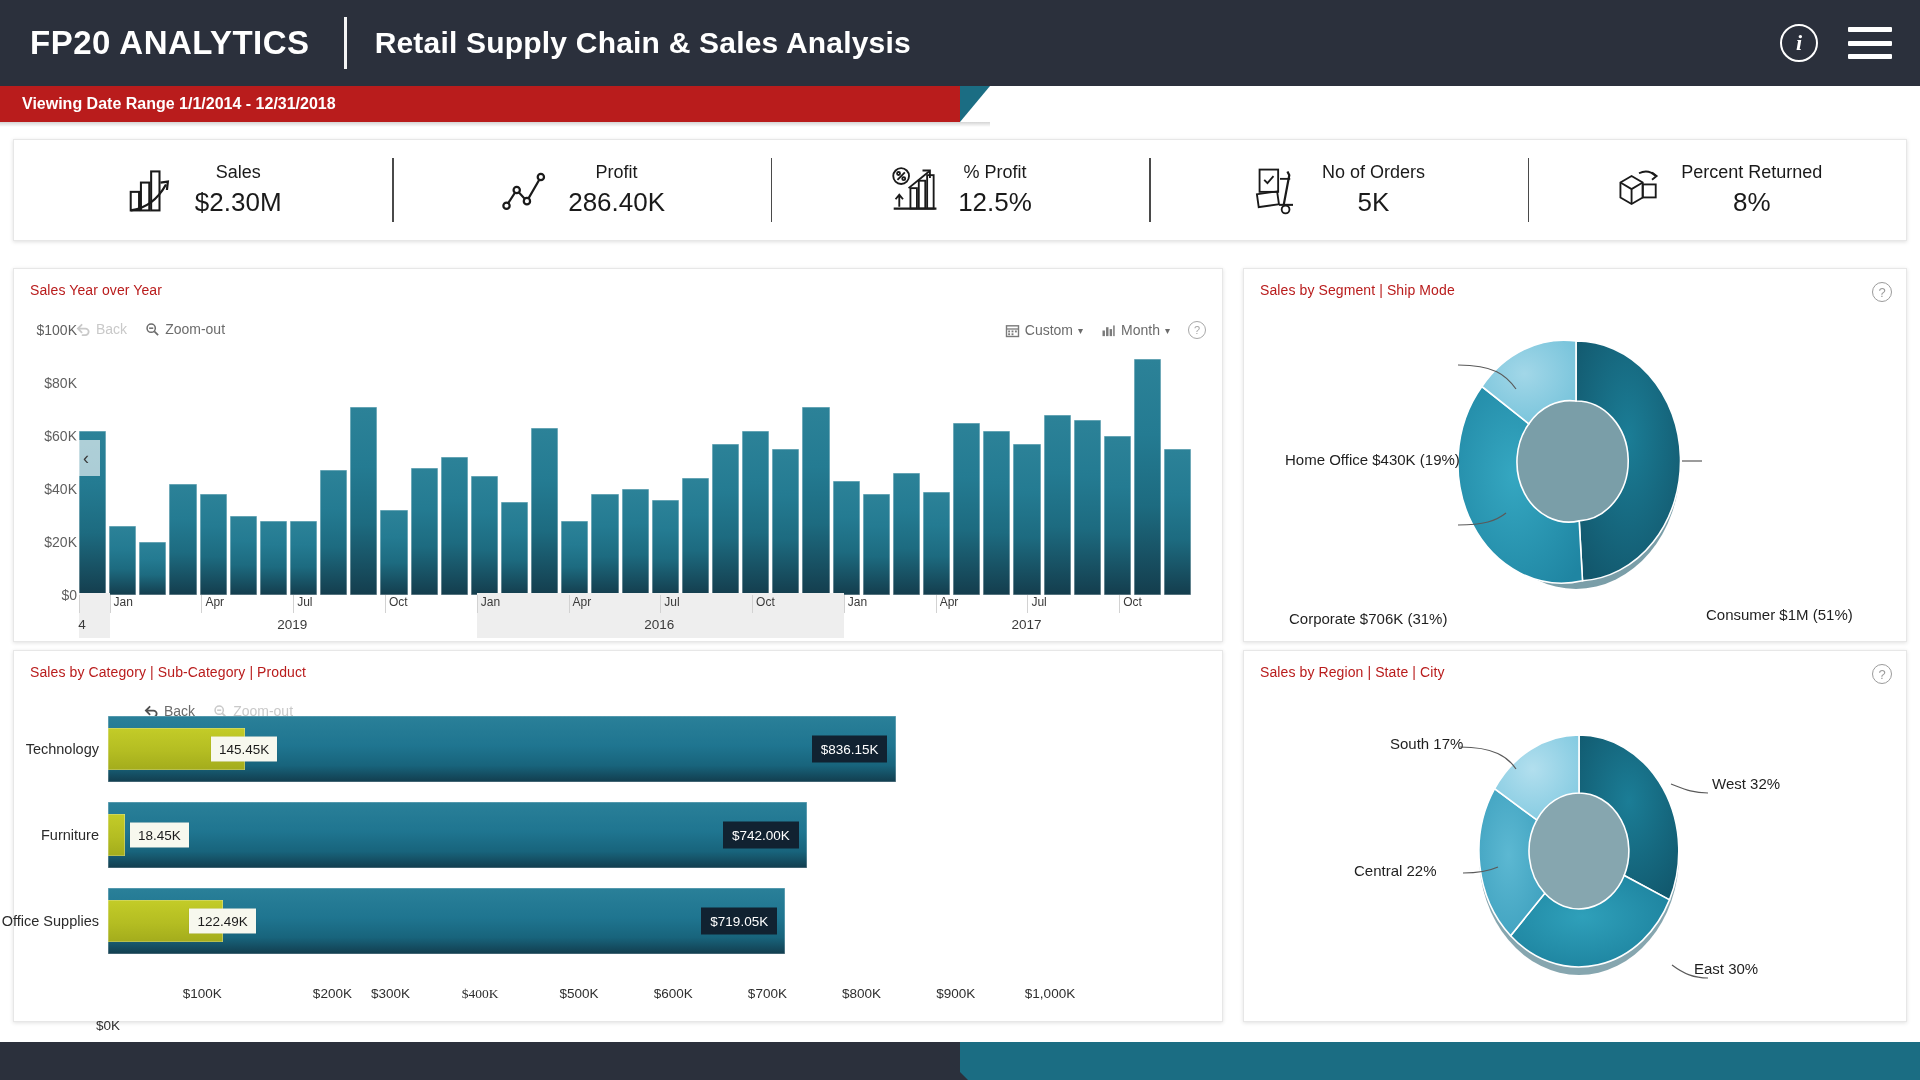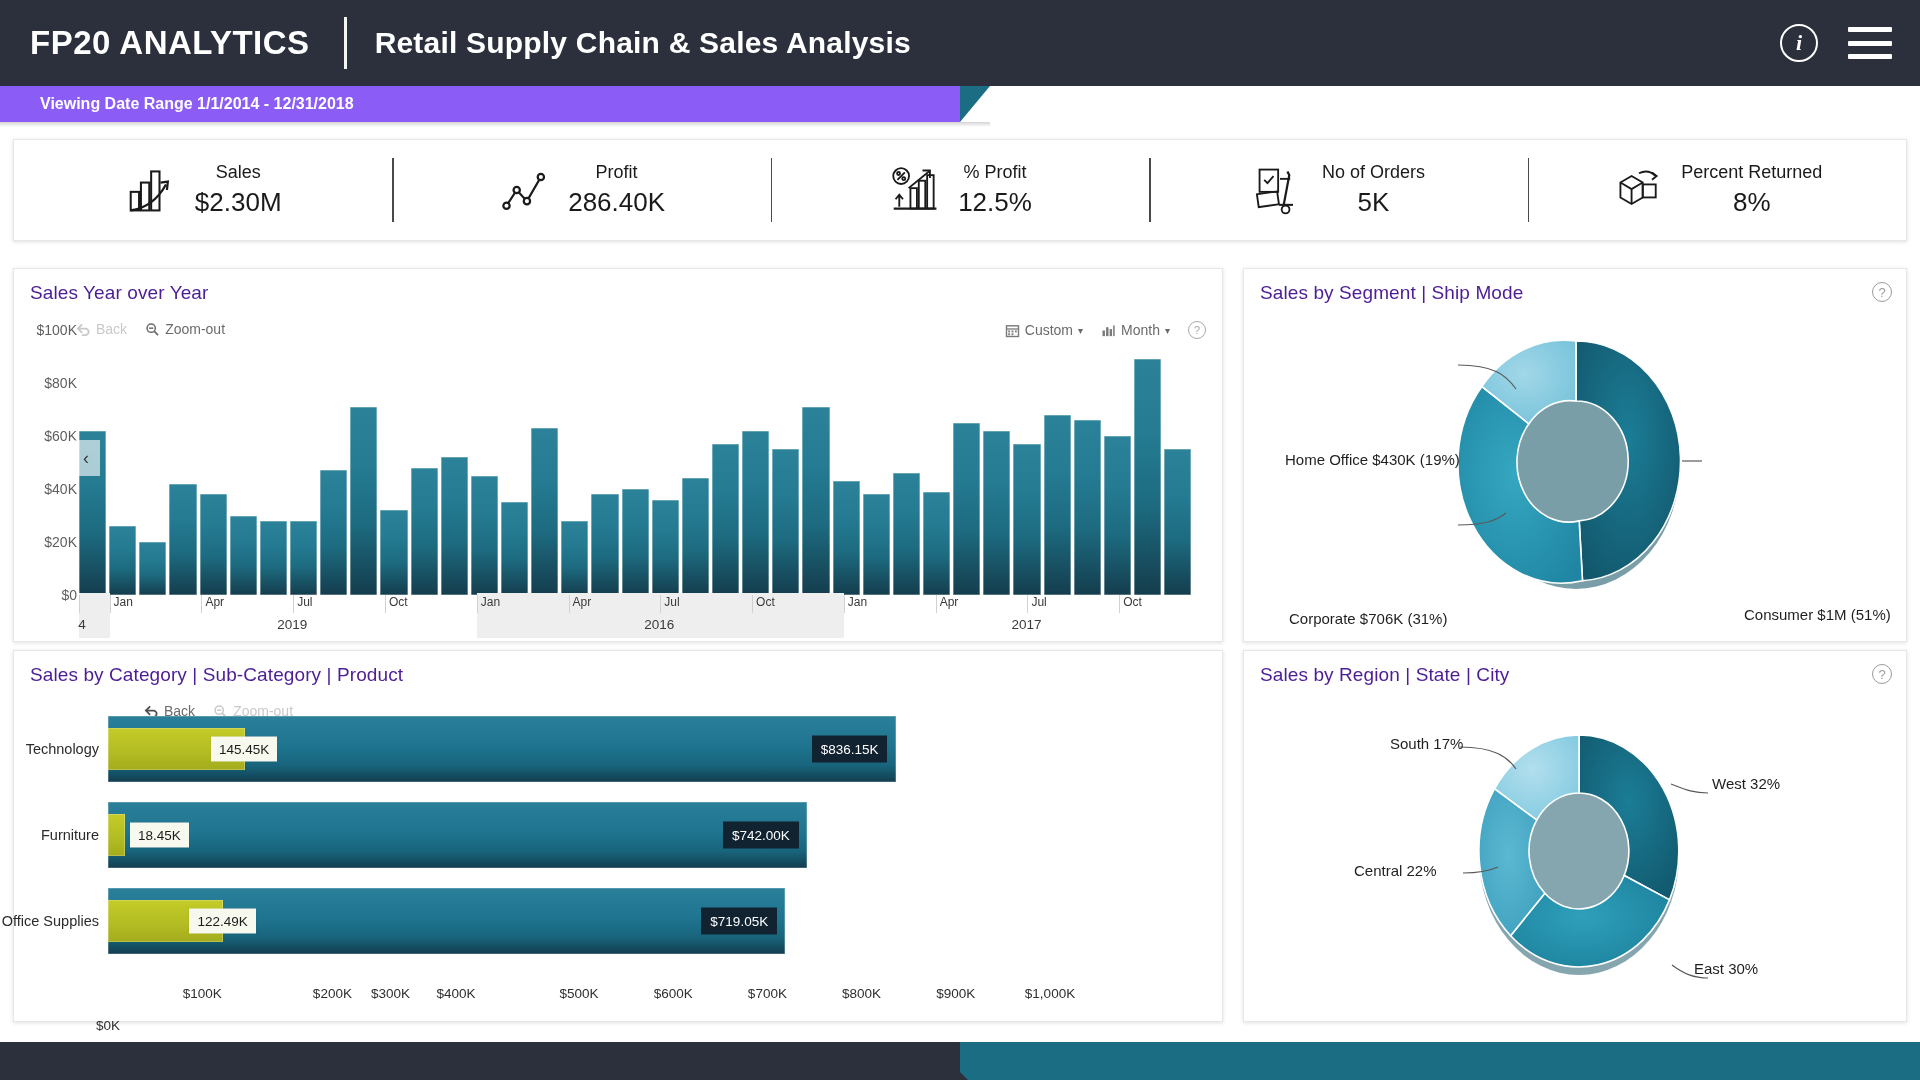--- a/index.html
+++ b/index.html
@@ -37,21 +37,21 @@
     display:flex; align-items:center; justify-content:center;
     color:#ffffff; font-size:22px; font-style:italic;
     font-family:"Liberation Serif", serif; font-weight:bold; cursor:pointer;
   }
   .ico-burger { width:44px; height:32px; display:flex; flex-direction:column; justify-content:space-between; cursor:pointer; }
   .ico-burger span { display:block; height:5px; background:#ffffff; border-radius:1px; }
 
   
   .ribbon {
     position:absolute; top:86px; left:0; height:36px; width:960px;
-    background:#8b5cf6; display:flex; align-items:center;padding-left:18px;
+    background:#b91c1c; display:flex; align-items:center;
   }
   .ribbon-text {
     color:#ffffff; font-size:16px; font-weight:bold; padding-left:22px; white-space:nowrap;
   }
   .ribbon-tail {
     position:absolute; top:86px; left:960px; width:0; height:0;
     border-top:36px solid #1b6d83; border-right:30px solid transparent;
   }
   .ribbon-shadow {
     position:absolute; top:122px; left:0; width:990px; height:5px;
@@ -73,21 +73,21 @@
   .kpi-txt { display:flex; flex-direction:column; align-items:center; }
   .kpi-label { font-size:18px; color:#1a1a1a; margin-bottom:4px; white-space:nowrap; }
   .kpi-value { font-size:26px; color:#1a1a1a; font-weight:400; }
 
   
   .panel {
     position:absolute; background:#ffffff; border:1px solid #e7e7e7;
     box-shadow:0 1px 4px rgba(0,0,0,.12);
   }
   .panel-title {
-    font-size:19px; color:#4c1d95; padding:13px 0 0 16px; letter-spacing:.1px;
+    font-size:14px; color:#b91c1c; padding:13px 0 0 16px; letter-spacing:.1px;
   }
   .panel-help {
     position:absolute; right:14px; top:13px; width:20px; height:20px;
     border:1.6px solid #9b9b9b; border-radius:50%; color:#9b9b9b;
     font-size:13px; display:flex; align-items:center; justify-content:center;
     cursor:pointer;
   }
 
   
   #panel-yoy      { top:268px; left:13px;   width:1210px; height:374px; }
@@ -481,21 +481,21 @@
 
         <path d="M-94.1,-74.5 A104,120 0 0 1 0,-120 L0,-60 A52,60 0 0 0 -47.1,-37.2 Z" fill="url(#segGradLight)" stroke="#ffffff" stroke-width="1.6"></path>
       </g>
 
       <path d="M214,52 C 250,52 262,62 272,76" class="leader"></path>
       <path d="M438,148 L458,148" class="leader"></path>
       <path d="M214,212 C 240,212 252,208 262,200" class="leader"></path>
     </svg>
 
     <div class="donut-lbl" style="left:41px; top:182px;">Home Office $430K (19%)</div>
-    <div class="donut-lbl" style="left:462px; top:337px;margin-left:38px;">Consumer $1M (51%)</div>
+    <div class="donut-lbl" style="left:462px; top:337px;">Consumer $1M (51%)</div>
     <div class="donut-lbl" style="left:45px; top:341px;">Corporate $706K (31%)</div>
   </div>
 
   <div class="panel" id="panel-category">
     <div class="panel-title">Sales by Category | Sub-Category | Product</div>
 
     <div class="chart-toolbar" style="left:130px; top:52px;">
       <span class="tb-item enabled">
         <svg class="tb-ico" viewBox="0 0 16 16">
           <path d="M6 3 L2 7 L6 11 M2.5 7 H10 a3.5 3.5 0 0 1 0 7 H7" fill="none" stroke="#4f4f4f" stroke-width="1.9" stroke-linecap="round"></path>
@@ -546,21 +546,21 @@
         <div class="cat-profit" style="width: 115.386px;"></div>
         <div class="tag-profit" style="left: 81.3856px;">122.49K</div>
         <div class="tag-sales" style="left: 593.345px;">$719.05K</div>
       </div>
     </div>
   <div class="cat-axis" id="cat-axis">
       <div class="cat-tick" style="left: 108px; margin-top: 32px;">$0K</div>
       <div class="cat-tick" style="left: 202.2px;">$100K</div>
       <div class="cat-tick" style="left: 296.4px; margin-left: 36px;">$200K</div>
       <div class="cat-tick" style="left: 390.6px;">$300K</div>
-      <div class="cat-tick" style="left: 456px;">$400K</div>
+      <div class="cat-tick" style="left: 480px; font-family: Liberation Serif, serif;">$400K</div>
       <div class="cat-tick" style="left: 579px;">$500K</div>
       <div class="cat-tick" style="left: 673.2px;">$600K</div>
       <div class="cat-tick" style="left: 767.4px;">$700K</div>
       <div class="cat-tick" style="left: 861.6px;">$800K</div>
       <div class="cat-tick" style="left: 955.8px;">$900K</div>
       <div class="cat-tick" style="left: 1050px;">$1,000K</div>
     </div>
 
   <div class="panel" id="panel-region">
     <div class="panel-title">Sales by Region | State | City</div>

